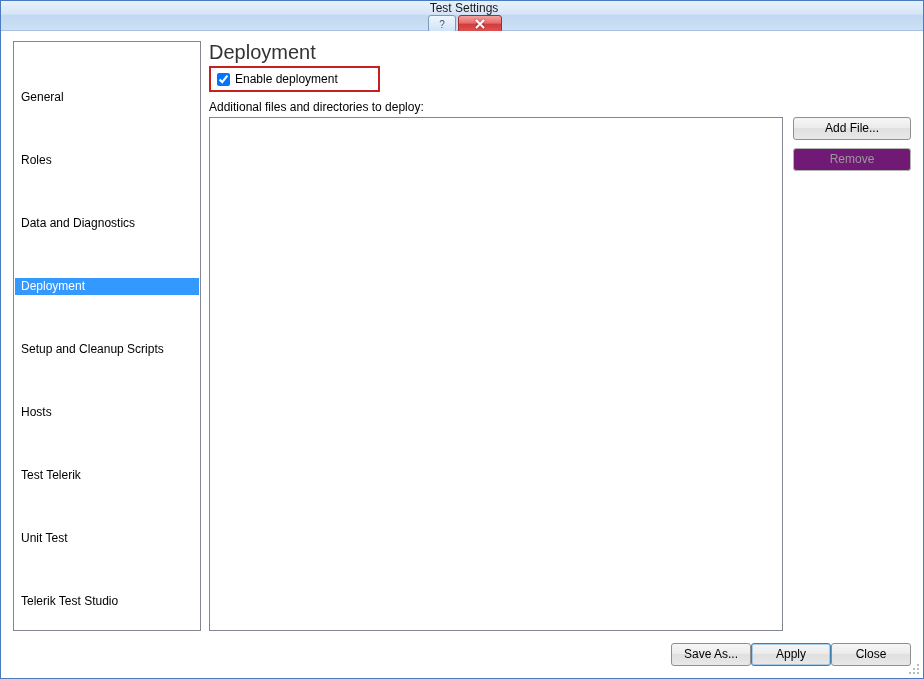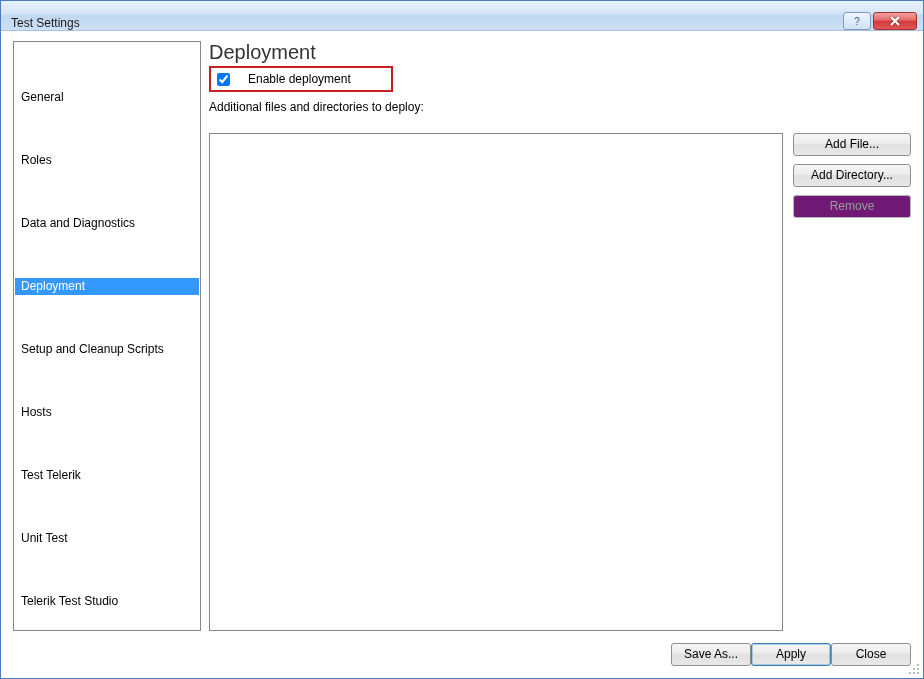--- a/index.html
+++ b/index.html
@@ -17,23 +17,24 @@
   border: 1px solid #4a7bc0;
   background: #fff;
   display: flex;
   flex-direction: column;
   position: relative;
 }
 .titlebar {
   height: 30px;
   background: linear-gradient(to bottom, #e8f1fb 0%, #d5e5f7 45%, #c0d8f0 50%, #cde0f5 100%);
   display: flex;
-  align-items: flex-end;
+  align-items: center;
   padding: 0 6px 0 10px;
   border-bottom: 1px solid #a8c0e0;
+  flex-direction: column;
 }
 .titlebar .title {
   flex: 1;
   color: #1a1a1a;
   font-size: 12px;
 }
 .titlebar .controls {
   display: flex;
   gap: 0;
 }
@@ -106,36 +107,36 @@
 .desc {
   font-size: 12px;
   color: #333;
   padding-bottom: 3px;
   border-bottom: 1px solid #bbb;
   margin-bottom: 8px;
 }
 .checkbox-row {
   display: inline-flex;
   align-items: center;
-  gap: 18px;
+  gap: 5px;
   border: 2px solid #c62020;
   padding: 4px 40px 4px 6px;
   margin-bottom: 8px;
   width: fit-content;
   justify-content: center;
 }
 .checkbox-row input {
   width: 13px;
   height: 13px;
 }
 .cb-label { font-size: 12px; }
 
 .additional-label {
   font-size: 12px;
-  margin-bottom: 19px;
+  margin-bottom: 3px;
 }
 .content-cols {
   flex: 1;
   display: flex;
   gap: 10px;
   justify-content: center;
 }
 .listbox {
   flex: 1;
   border: 1px solid #828790;
@@ -227,21 +228,20 @@
           <input type="checkbox" checked="" style="">
           <span class="cb-label">Enable deployment</span>
         </div>
 
         <div class="additional-label">Additional files and directories to deploy:</div>
 
         <div class="content-cols">
           <div class="listbox"></div>
           <div class="rightcol">
             <div class="btn">Add File...</div>
-            <div class="btn">Add Directory...</div>
             <div class="btn disabled">Remove</div>
           </div>
         </div>
       </div>
 
     </div>
 
     <div class="footer">
       <div class="btn">Save As...</div>
       <div class="btn default">Apply</div>

